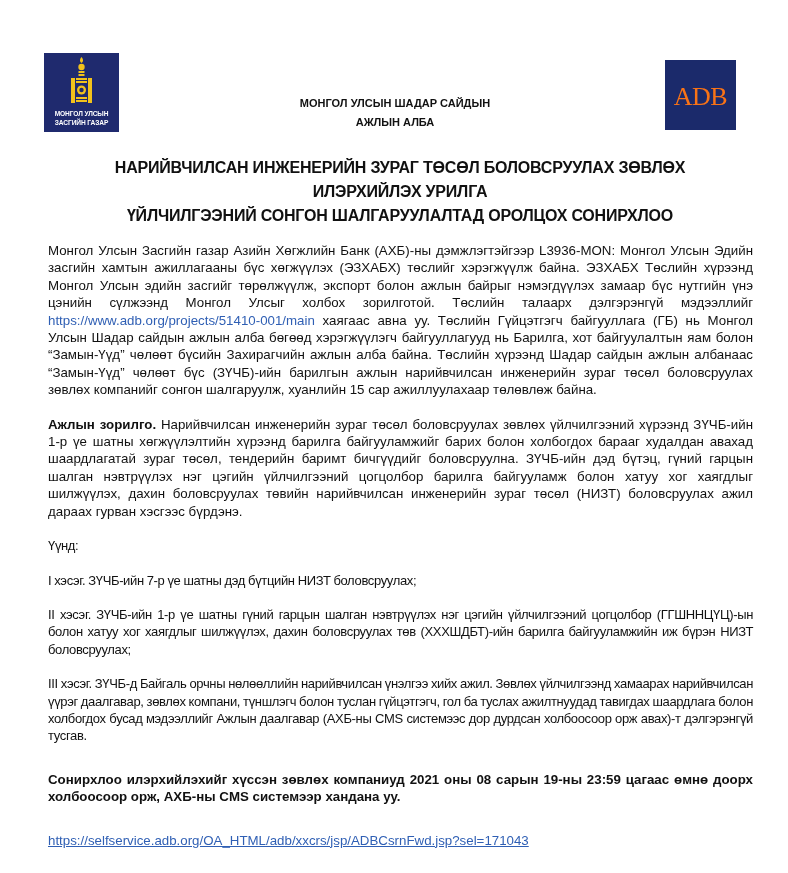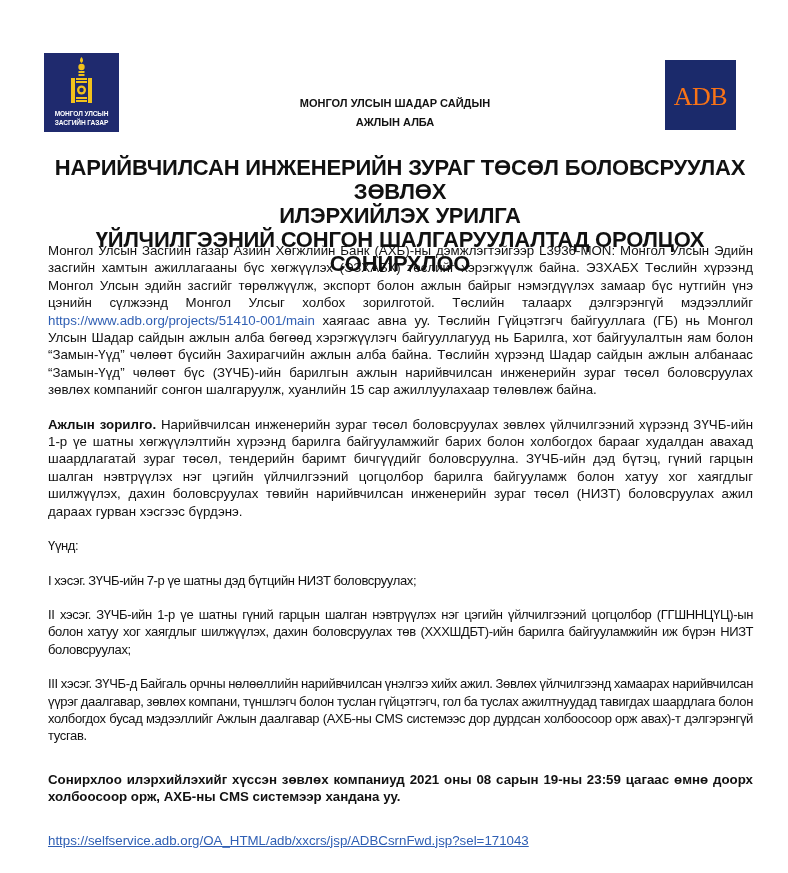--- a/index.html
+++ b/index.html
@@ -3,21 +3,21 @@
 <meta charset="utf-8">
 <style>
   html, body { margin:0; padding:0; background:#ffffff; }
   body { width:788px; height:873px; position:relative; overflow:hidden; font-family:"Liberation Sans", sans-serif; color:#111; }
   .logo-left { position:absolute; left:44px; top:53px; width:75px; height:79px; background:#1f2a6e; }
   .logo-left svg { position:absolute; left:24px; top:4px; }
   .logo-left .lbl { position:absolute; left:0; width:75px; text-align:center; color:#fff; font-weight:bold; font-size:6.6px; line-height:8px; letter-spacing:-0.1px; }
   .logo-right { position:absolute; left:665px; top:60px; width:71px; height:70px; background:#1b2a6b; }
   .logo-right span { position:absolute; left:0; width:71px; top:22px; text-align:center; color:#f97316; font-family:"Liberation Serif", serif; font-size:26px; letter-spacing:-0.5px; }
   .header-title { position:absolute; left:160px; top:70px; width:470px; text-align:center; font-weight:bold; font-size:11px; line-height:19px;margin-top:24px; }
-  .doc-title { position:absolute; left:40px; top:156px; width:720px; text-align:center; font-weight:bold; font-size:22px; line-height:24px; letter-spacing:-0.2px; }
+  .doc-title { position:absolute; left:40px; top:156px; width:720px; text-align:center; font-weight:bold; font-size:16px; line-height:24px; letter-spacing:-0.2px; }
   .body { position:absolute; left:44px; top:238px; width:713px; font-size:13.3px; line-height:17.4px; }
   .body p { margin:4px; text-align:justify; }
   .body .gap { height:9px; }
   .link { color:#2f5fb4; }
   .link.u { text-decoration:underline; }
   .narrow { font-size:13px; letter-spacing:-0.35px; word-spacing:-0.3px; }
   b { font-weight:bold; }
 </style>
 </head>
 <body>

